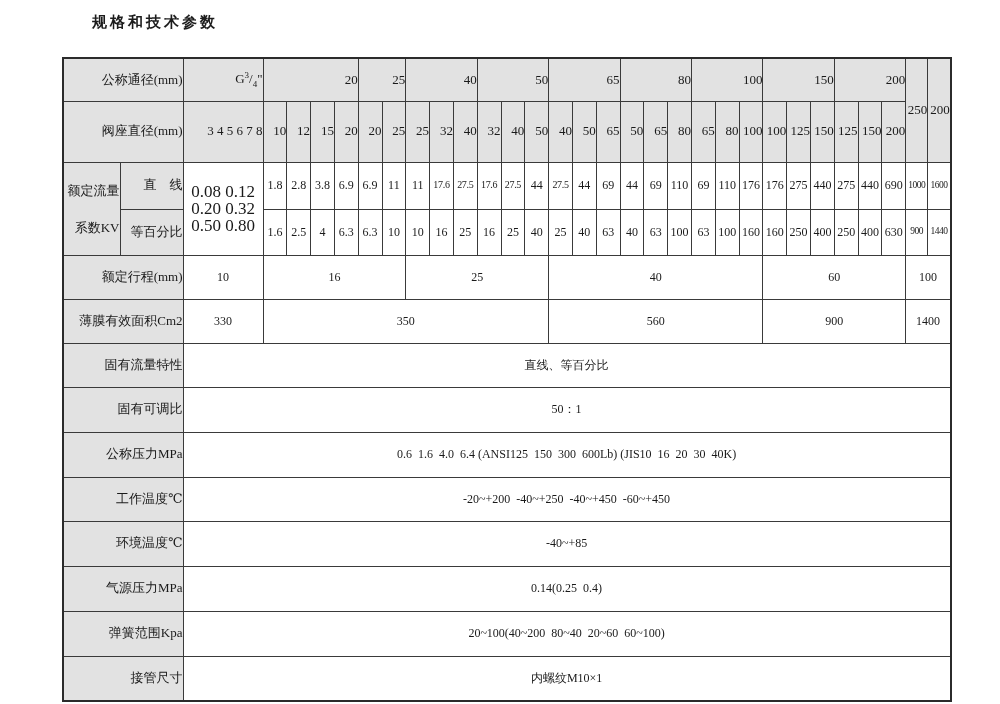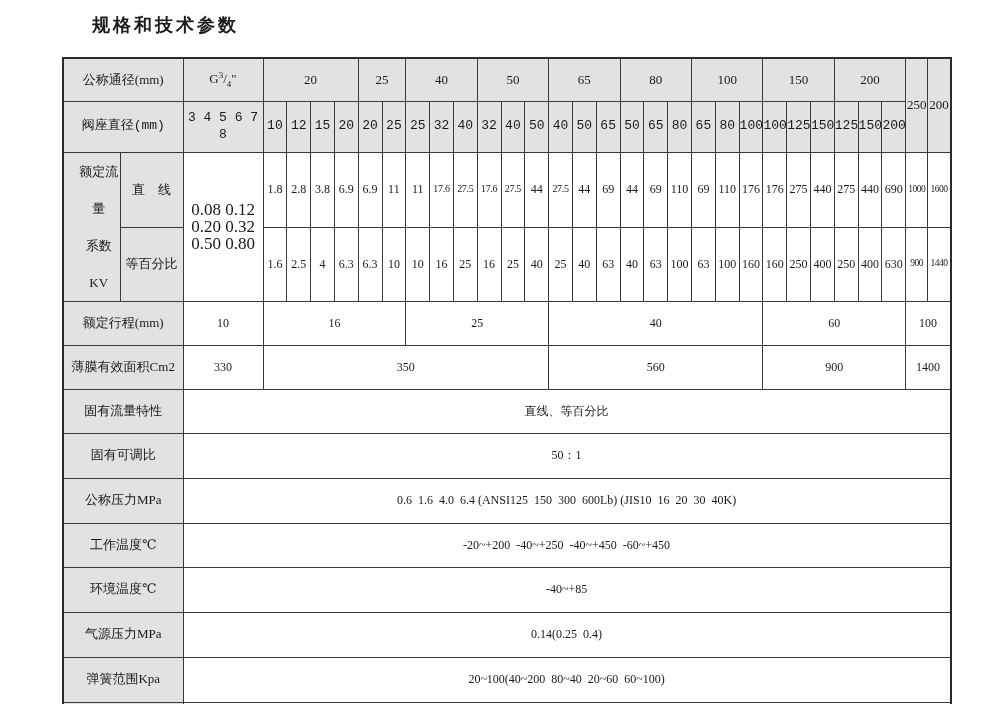--- a/index.html
+++ b/index.html
@@ -2,43 +2,44 @@
 <html><head>
 <meta charset="utf-8">
 <style>
   html,body{margin:0;padding:0;}
   body{
     width:1000px;height:704px;background:#ffffff;position:relative;overflow:hidden;
     font-family:"Liberation Serif","DejaVu Serif",serif;color:#1a1a1a;
   }
   .page-title{
     position:absolute;left:92px;top:13px;
-    font-size:18px;font-weight:bold;letter-spacing:3px;color:#1c1c1c;
+    font-size:15px;font-weight:bold;letter-spacing:3px;color:#1c1c1c;
     font-family:"Liberation Sans","DejaVu Sans",sans-serif;
   }
   table.spec-table{
     position:absolute;left:62px;top:57px;width:888px;
     border-collapse:collapse;table-layout:fixed;
     border:2px solid #2b2b2b;
   }
   .spec-table th,.spec-table td{
     border:1px solid #3a3a3a;
     text-align:center;vertical-align:middle;
     padding:0;overflow:hidden;
     font-size:12px;line-height:1.25;
     background:#ffffff;font-weight:normal;
   }
   .spec-table th{
     background:#e2e2e2;
     font-size:13px;
+    text-align:right;
   }
   .spec-table th sup,.spec-table th sub{font-size:9px;}
   .spec-table td.sm{font-size:10px;letter-spacing:-0.3px;}
   .spec-table td.xs{font-size:9.5px;letter-spacing:-0.5px;}
-  .spec-table .kvlabel{white-space:pre-line;line-height:37px;padding-left:14px;}
+  .spec-table .kvlabel{white-space:pre-line;line-height:37px;}
   .spec-table .kvg{white-space:pre-line;line-height:17px;font-size:17px;}
   .spec-table .pre{white-space:pre;}
 </style>
 </head>
 <body>
 
 <div class="page-title">规格和技术参数</div>
 
 <table class="spec-table">
   <colgroup>
@@ -84,21 +85,21 @@
         <th colspan="3">40</th>
         <th colspan="3">50</th>
         <th colspan="3">65</th>
         <th colspan="3">80</th>
         <th colspan="3">100</th>
         <th colspan="3">150</th>
         <th colspan="3">200</th>
         <th rowspan="2">250</th>
         <th rowspan="2">200</th>
       </tr>
-      <tr style="height: 51px; font-family: Liberation Mono, monospace;">
+      <tr style="height: 61px;">
         <th colspan="2">阀座直径(mm)</th>
         <th>3 4 5 6 7 8</th>
         <th>10</th>
         <th>12</th>
         <th>15</th>
         <th>20</th>
         <th>20</th>
         <th>25</th>
         <th>25</th>
         <th>32</th>

